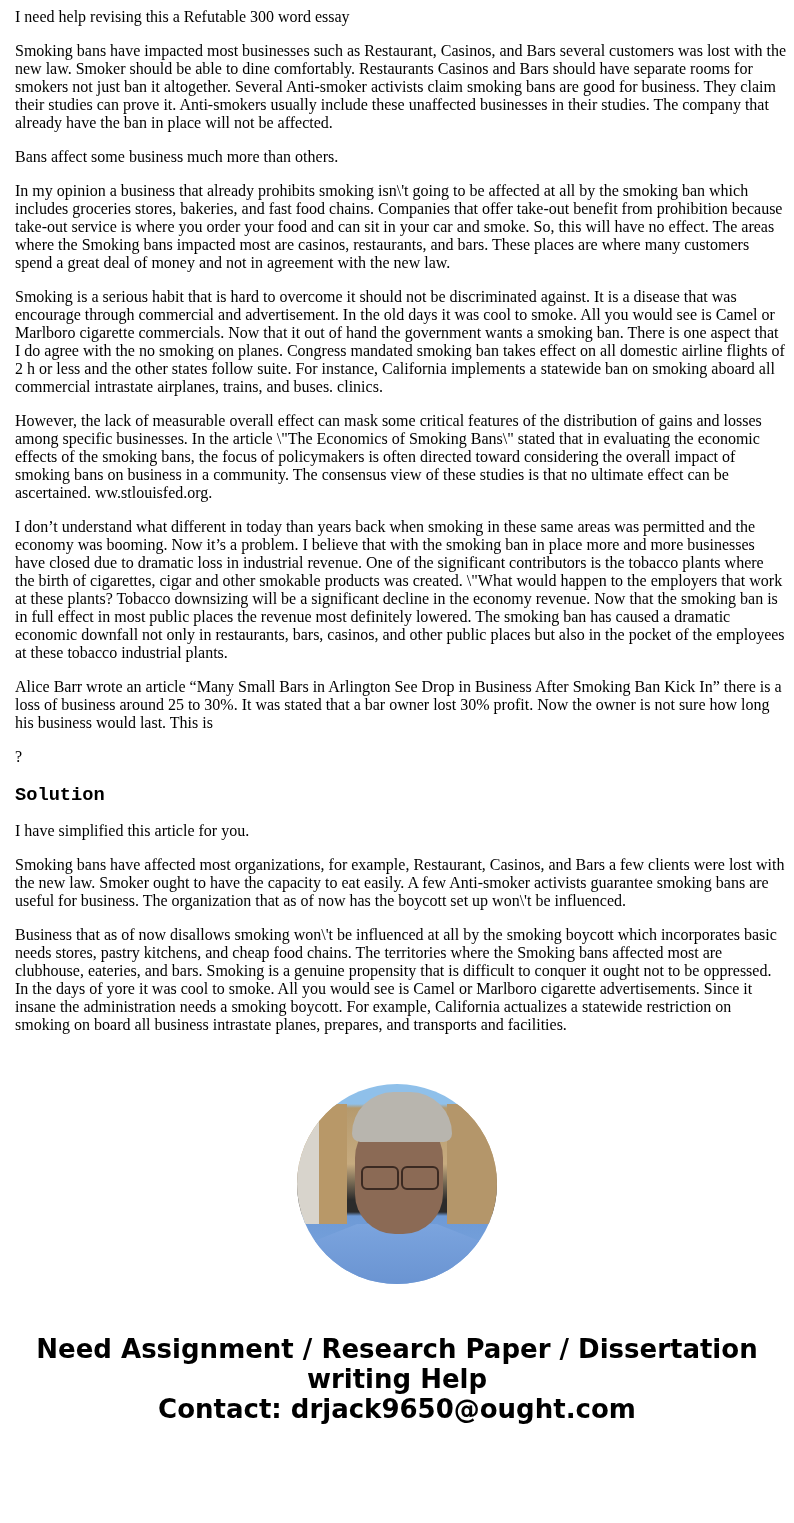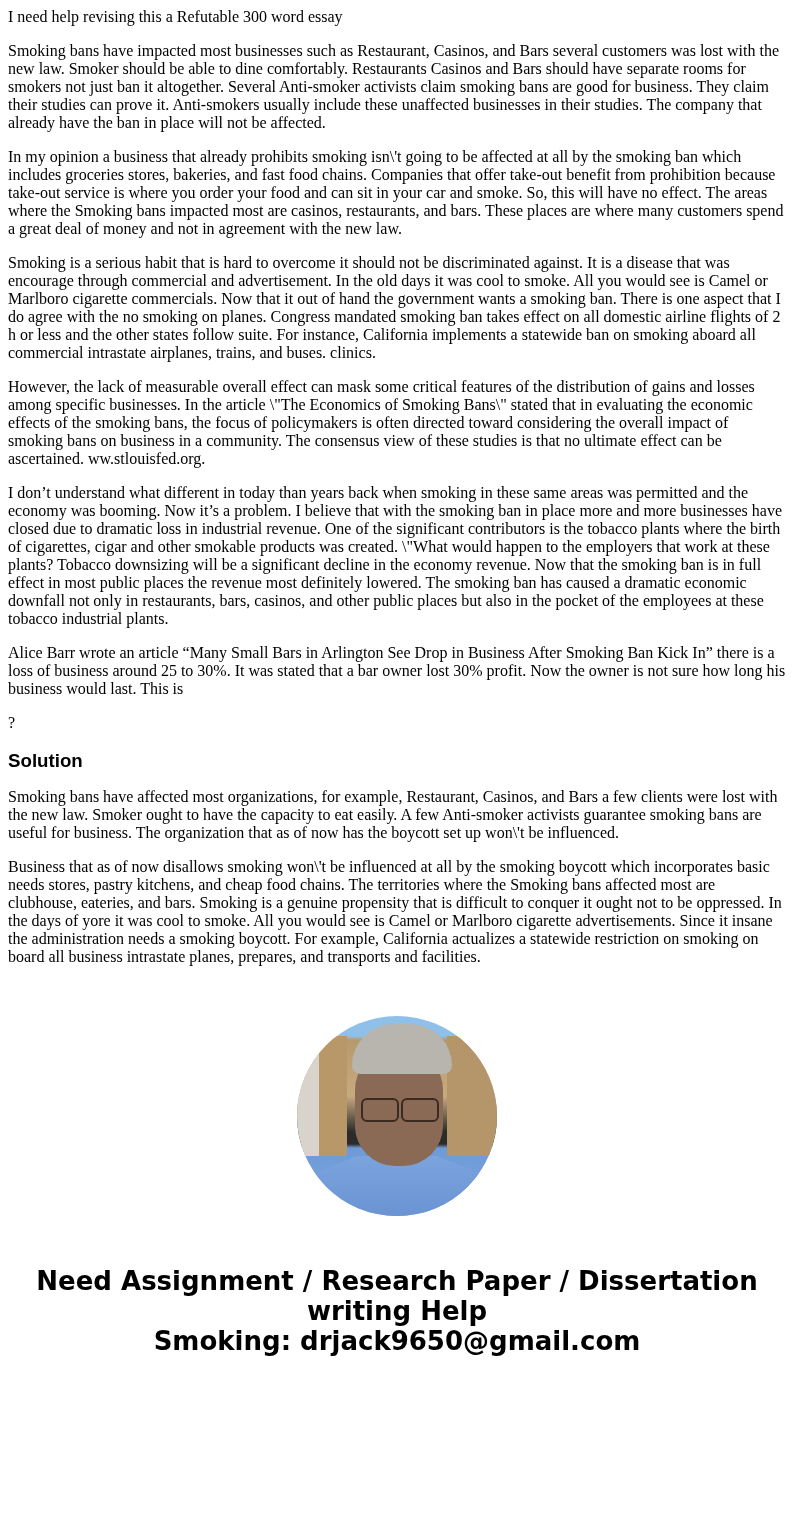--- a/index.html
+++ b/index.html
@@ -10,26 +10,27 @@
     body {
       width: 794px;
       min-height: 1523px;
       font-family: "Liberation Serif", "DejaVu Serif", serif;
       font-size: 16px;
       line-height: 18px;
       color: #000000;
     }
     .content {
       padding: 8px 8px 0 8px;
+      margin-left: 7px;
     }
     p {
       margin: 0 0 16px 0;
     }
     h3.solution-heading {
-      font-family: Liberation Sans, sans-serif;
+      font-family: Liberation Mono, monospace;
       font-size: 18.7px;
       font-weight: bold;
       line-height: 22px;
       margin: 18px 0 16px 0;
     }
     .ad-block {
       margin-top: 50px;
       text-align: center;
     }
     .avatar {
@@ -79,39 +80,41 @@
       color: #000000;
       padding: 0 20px;
     }
   </style>
 </head>
 <body>
 
 <div class="content">
   <p>I need help revising this a Refutable 300 word essay</p>
   <p>Smoking bans have impacted most businesses such as Restaurant, Casinos, and Bars several customers was lost with the new law. Smoker should be able to dine comfortably. Restaurants Casinos and Bars should have separate rooms for smokers not just ban it altogether. Several Anti-smoker activists claim smoking bans are good for business. They claim their studies can prove it. Anti-smokers usually include these unaffected businesses in their studies. The company that already have the ban in place will not be affected.</p>
+  <p>Bans affect some business much more than others.</p>
   <p>In my opinion a business that already prohibits smoking isn\'t going to be affected at all by the smoking ban which includes groceries stores, bakeries, and fast food chains. Companies that offer take-out benefit from prohibition because take-out service is where you order your food and can sit in your car and smoke. So, this will have no effect. The areas where the Smoking bans impacted most are casinos, restaurants, and bars. These places are where many customers spend a great deal of money and not in agreement with the new law.</p>
   <p>Smoking is a serious habit that is hard to overcome it should not be discriminated against. It is a disease that was encourage through commercial and advertisement. In the old days it was cool to smoke. All you would see is Camel or Marlboro cigarette commercials. Now that it out of hand the government wants a smoking ban. There is one aspect that I do agree with the no smoking on planes. Congress mandated smoking ban takes effect on all domestic airline flights of 2 h or less and the other states follow suite. For instance, California implements a statewide ban on smoking aboard all commercial intrastate airplanes, trains, and buses. clinics.</p>
   <p>However, the lack of measurable overall effect can mask some critical features of the distribution of gains and losses among specific businesses. In the article \"The Economics of Smoking Bans\" stated that in evaluating the economic effects of the smoking bans, the focus of policymakers is often directed toward considering the overall impact of smoking bans on business in a community. The consensus view of these studies is that no ultimate effect can be ascertained. ww.stlouisfed.org.</p>
   <p>I don’t understand what different in today than years back when smoking in these same areas was permitted and the economy was booming. Now it’s a problem. I believe that with the smoking ban in place more and more businesses have closed due to dramatic loss in industrial revenue. One of the significant contributors is the tobacco plants where the birth of cigarettes, cigar and other smokable products was created. \"What would happen to the employers that work at these plants? Tobacco downsizing will be a significant decline in the economy revenue. Now that the smoking ban is in full effect in most public places the revenue most definitely lowered. The smoking ban has caused a dramatic economic downfall not only in restaurants, bars, casinos, and other public places but also in the pocket of the employees at these tobacco industrial plants.</p>
   <p>Alice Barr wrote an article “Many Small Bars in Arlington See Drop in Business After Smoking Ban Kick In” there is a loss of business around 25 to 30%. It was stated that a bar owner lost 30% profit. Now the owner is not sure how long his business would last. This is</p>
   <p>?</p>
 
   <h3 class="solution-heading">Solution</h3>
+  <p>I have simplified this article for you.</p>
   <p>Smoking bans have affected most organizations, for example, Restaurant, Casinos, and Bars a few clients were lost with the new law. Smoker ought to have the capacity to eat easily. A few Anti-smoker activists guarantee smoking bans are useful for business. The organization that as of now has the boycott set up won\'t be influenced.</p>
   <p>Business that as of now disallows smoking won\'t be influenced at all by the smoking boycott which incorporates basic needs stores, pastry kitchens, and cheap food chains. The territories where the Smoking bans affected most are clubhouse, eateries, and bars. Smoking is a genuine propensity that is difficult to conquer it ought not to be oppressed. In the days of yore it was cool to smoke. All you would see is Camel or Marlboro cigarette advertisements. Since it insane the administration needs a smoking boycott. For example, California actualizes a statewide restriction on smoking on board all business intrastate planes, prepares, and transports and facilities.</p>
 </div>
 
 <div class="ad-block">
   <div class="avatar" title="tutor-portrait">
     <div class="wall-left"></div>
     <div class="wall-right"></div>
     <div class="shirt"></div>
     <div class="face"></div>
     <div class="hair"></div>
     <div class="glasses-l"></div>
     <div class="glasses-r"></div>
   </div>
   <div class="ad-text">
     <div>Need Assignment / Research Paper / Dissertation writing Help</div>
-    <div>Smoking: drjack9650@gmail.com</div>
+    <div>Contact: drjack9650@ought.com</div>
   </div>
 </div>
 
 </body></html>

